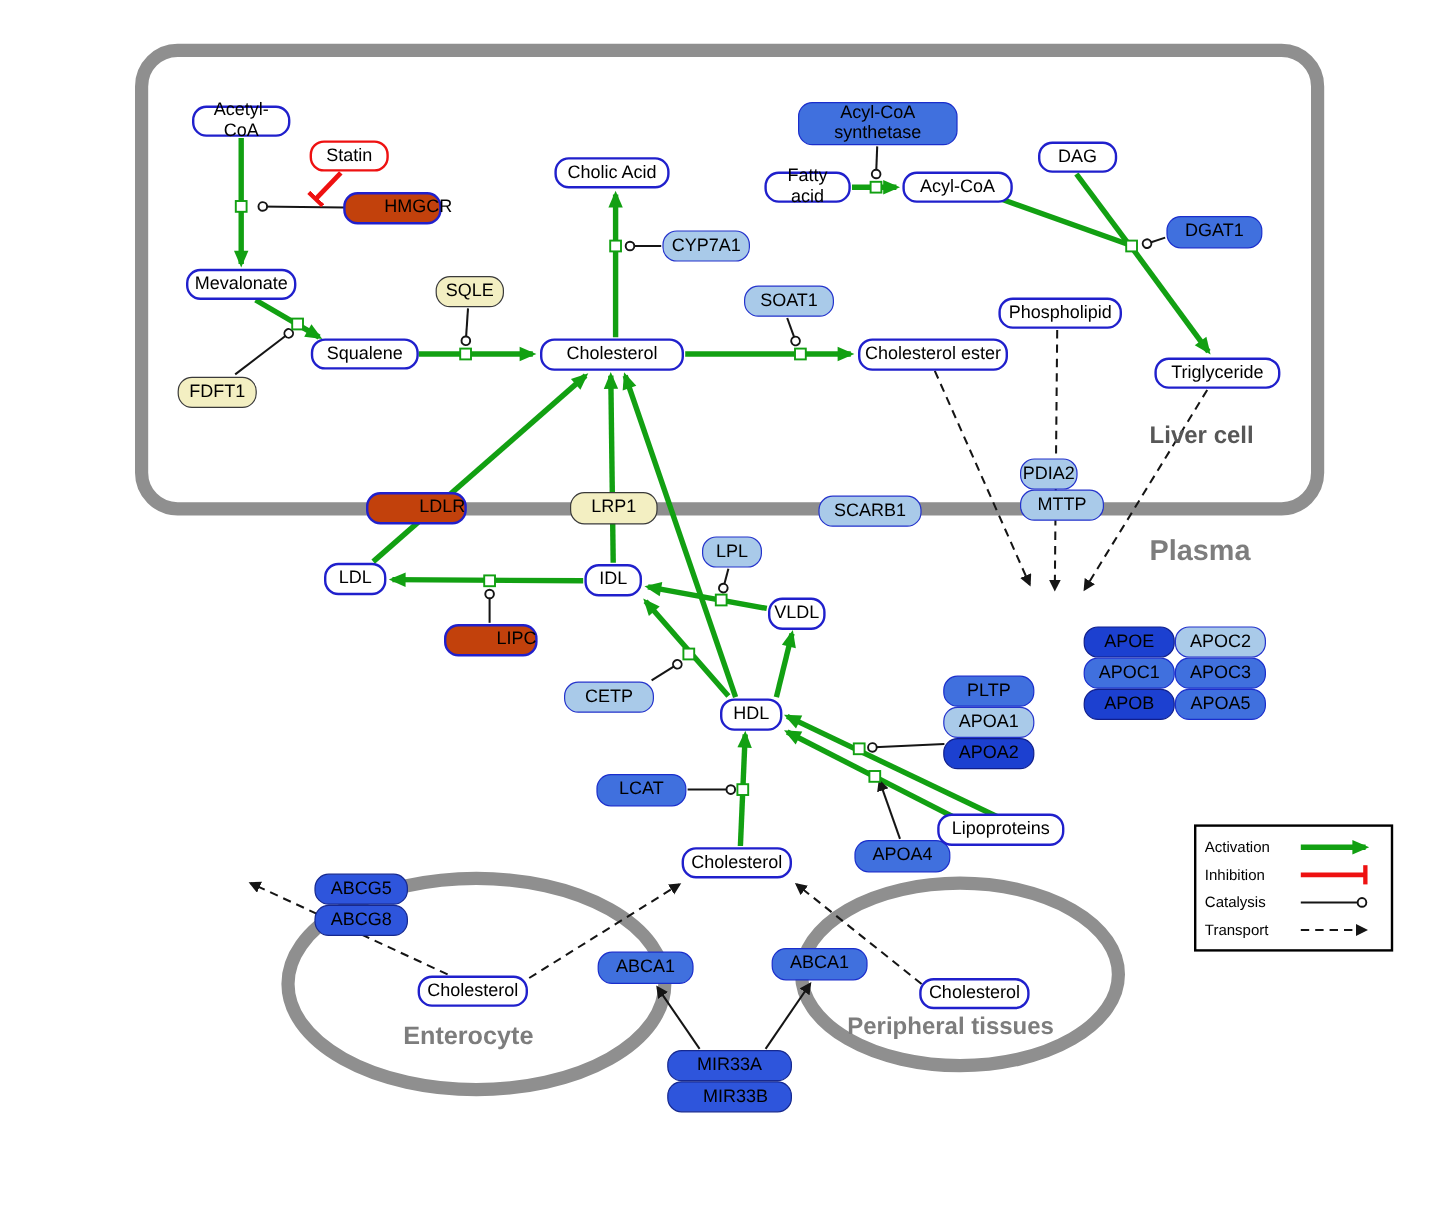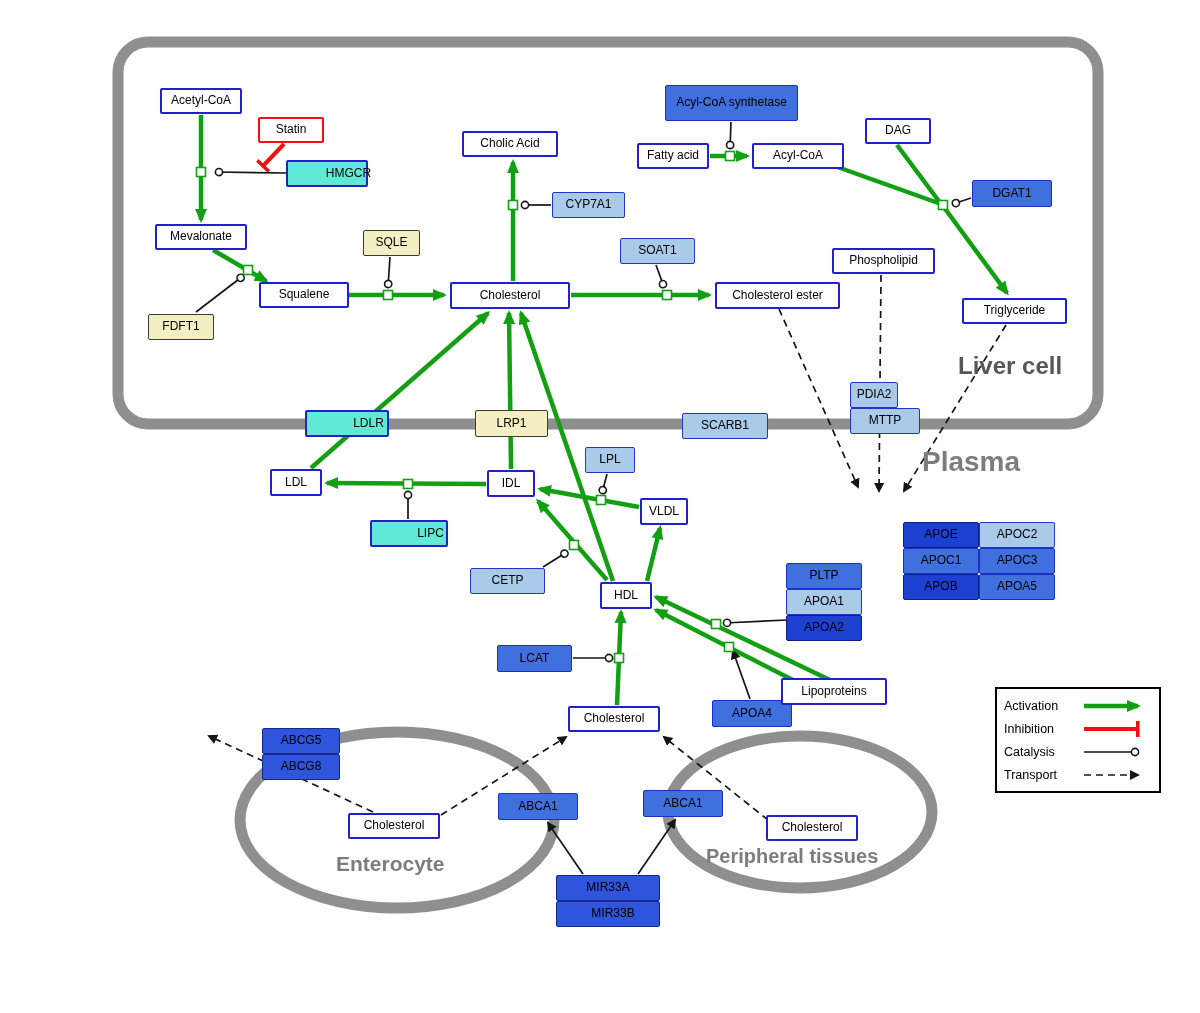--- a/index.html
+++ b/index.html
@@ -1,33 +1,33 @@
 <!DOCTYPE html>
 <html><head>
 <meta charset="utf-8">
 <style>
   html,body { margin:0; padding:0; background:#fff; }
   .canvas { position:relative; width:1200px; height:1013px; background:#fff;
             font-family:"Liberation Sans","DejaVu Sans",sans-serif; overflow:hidden; }
   #edge-layer { position:absolute; left:0; top:0; }
   #nodes { position:absolute; left:0; top:0; width:1200px; height:1013px; }
   .node { position:absolute; display:flex; align-items:center; justify-content:center;
-          text-align:center; font-size:12px; line-height:1.12; color:#000;
-          box-sizing:border-box; border-radius:2px; padding:1px 2px; cursor:pointer; }
+          text-align:center; font-size:15px; line-height:1.12; color:#000;
+          box-sizing:border-box; border-radius:12px; padding:1px 2px; cursor:pointer; }
   .s-white { background:#ffffff; border:2px solid #2020cc; }
   .s-red   { background:#ffffff; border:2px solid #ee1111; }
-  .s-yellow{ background:#5eead4; border:2px solid #2020cc;padding-left:45px; }
+  .s-yellow{ background:#c2410c; border:2px solid #2020cc;padding-left:45px; }
   .s-pale  { background:#f3efc2; border:1.5px solid #3a3a3a; }
   .s-light { background:#a9cae9; border:1.5px solid #2433cc; }
   .s-mid   { background:#4070de; border:1.5px solid #1a2ecc; }
   .s-mid2  { background:#2e55dc; border:1.5px solid #16288f; }
   .s-dark  { background:#1c40d0; border:1.5px solid #101e8c; }
   .comp-label { position:absolute; font-weight:bold; color:#7d7d7d; white-space:nowrap; }
-  .lbl-liver  { left:958px; top:352px; font-size:24px; color:#575757; }
-  .lbl-plasma { left:922px; top:446px; font-size:28px; }
+  .lbl-liver  { left:958px; top:352px; font-size:20px; color:#575757; }
+  .lbl-plasma { left:958px; top:446px; font-size:24px; }
   .lbl-entero { left:336px; top:852px; font-size:21px; }
   .lbl-periph { left:706px; top:845px; font-size:20px; }
   .legend { position:absolute; left:995px; top:687px; width:166px; background:#fff;
             border:2px solid #000; padding:5px 7px; box-sizing:border-box; }
   .legend-row { display:flex; align-items:center; justify-content:space-between; height:23px; }
   .legend-label { font-size:12.5px; color:#000; }
 </style>
 </head>
 <body>
 

